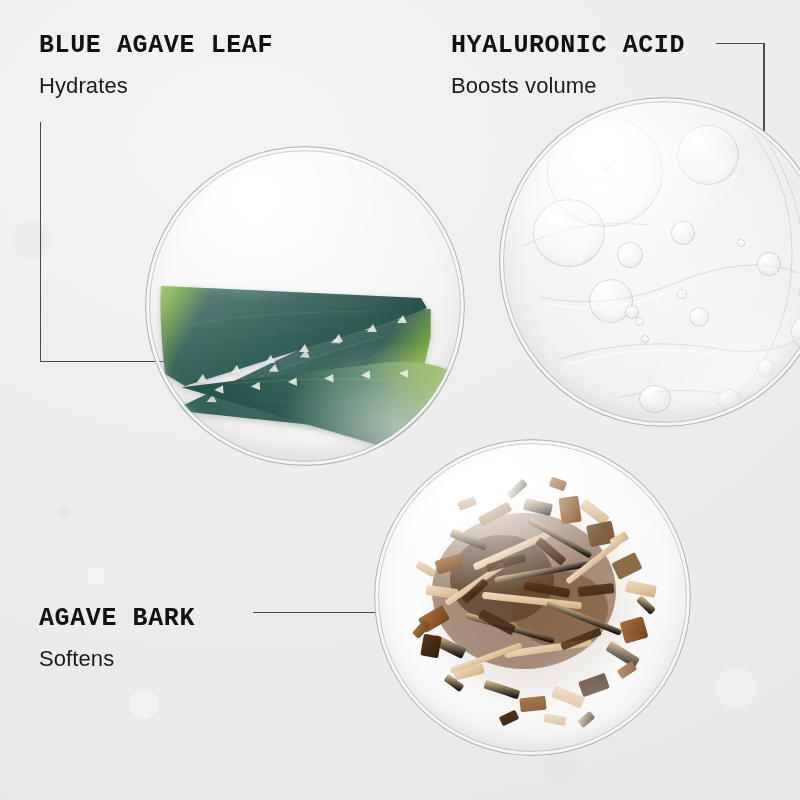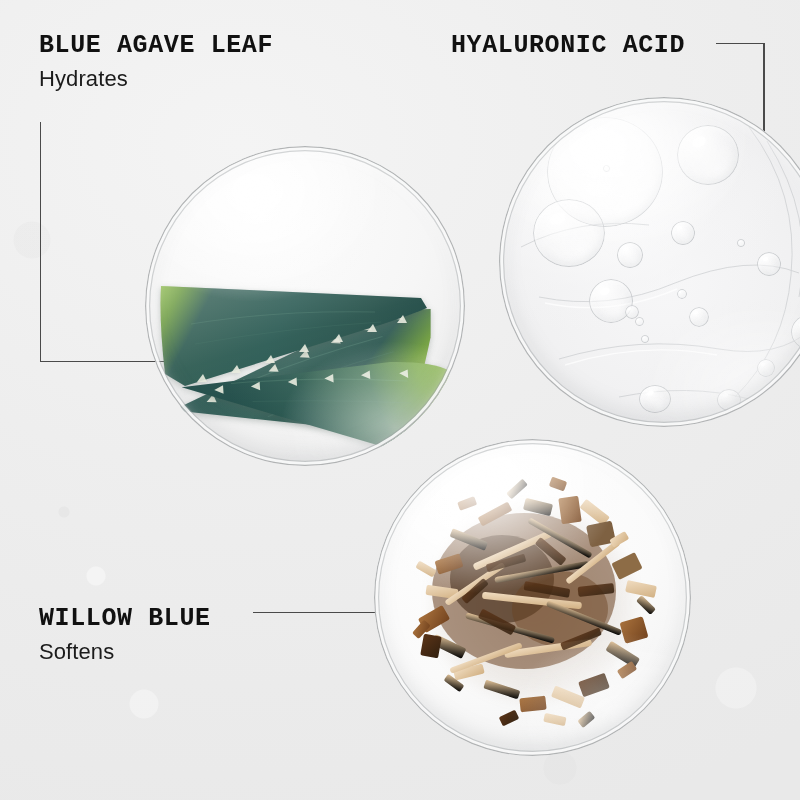--- a/index.html
+++ b/index.html
@@ -46,21 +46,21 @@
     line-height: 1.05;
     white-space: nowrap;
     font-family: Liberation Mono, monospace;
   }
   .label-sub {
     font-size: 22px;
     font-weight: normal;
     letter-spacing: .1px;
     color: #1b1b1b;
     line-height: 1.15;
-    margin-top: 7px;
+    margin-top: 14px;
     white-space: nowrap;
   }
 
   #label-agave  { left: 39px;  top: 33px; }
   #label-hyal   { left: 451px; top: 33px; }
   #label-willow { left: 39px;  top: 606px; }
 
   
   .leader { position: absolute; }
   .leader .seg { position: absolute; background: #4a4a4a; }
@@ -426,20 +426,21 @@
     <div class="seg h" style="left:0; top:0; width:124px;"></div>
   </div>
 
   <div class="label-block" id="label-agave">
     <div class="label-title">BLUE AGAVE LEAF</div>
     <div class="label-sub">Hydrates</div>
   </div>
 
   <div class="label-block" id="label-hyal">
     <div class="label-title">HYALURONIC ACID</div>
+    <div class="label-sub">Boosts volume</div>
   </div>
 
   <div class="label-block" id="label-willow">
-    <div class="label-title">WILLOW BLUE</div>
+    <div class="label-title">AGAVE BARK</div>
     <div class="label-sub">Softens</div>
   </div>
 
 </div>
 
 </body></html>

